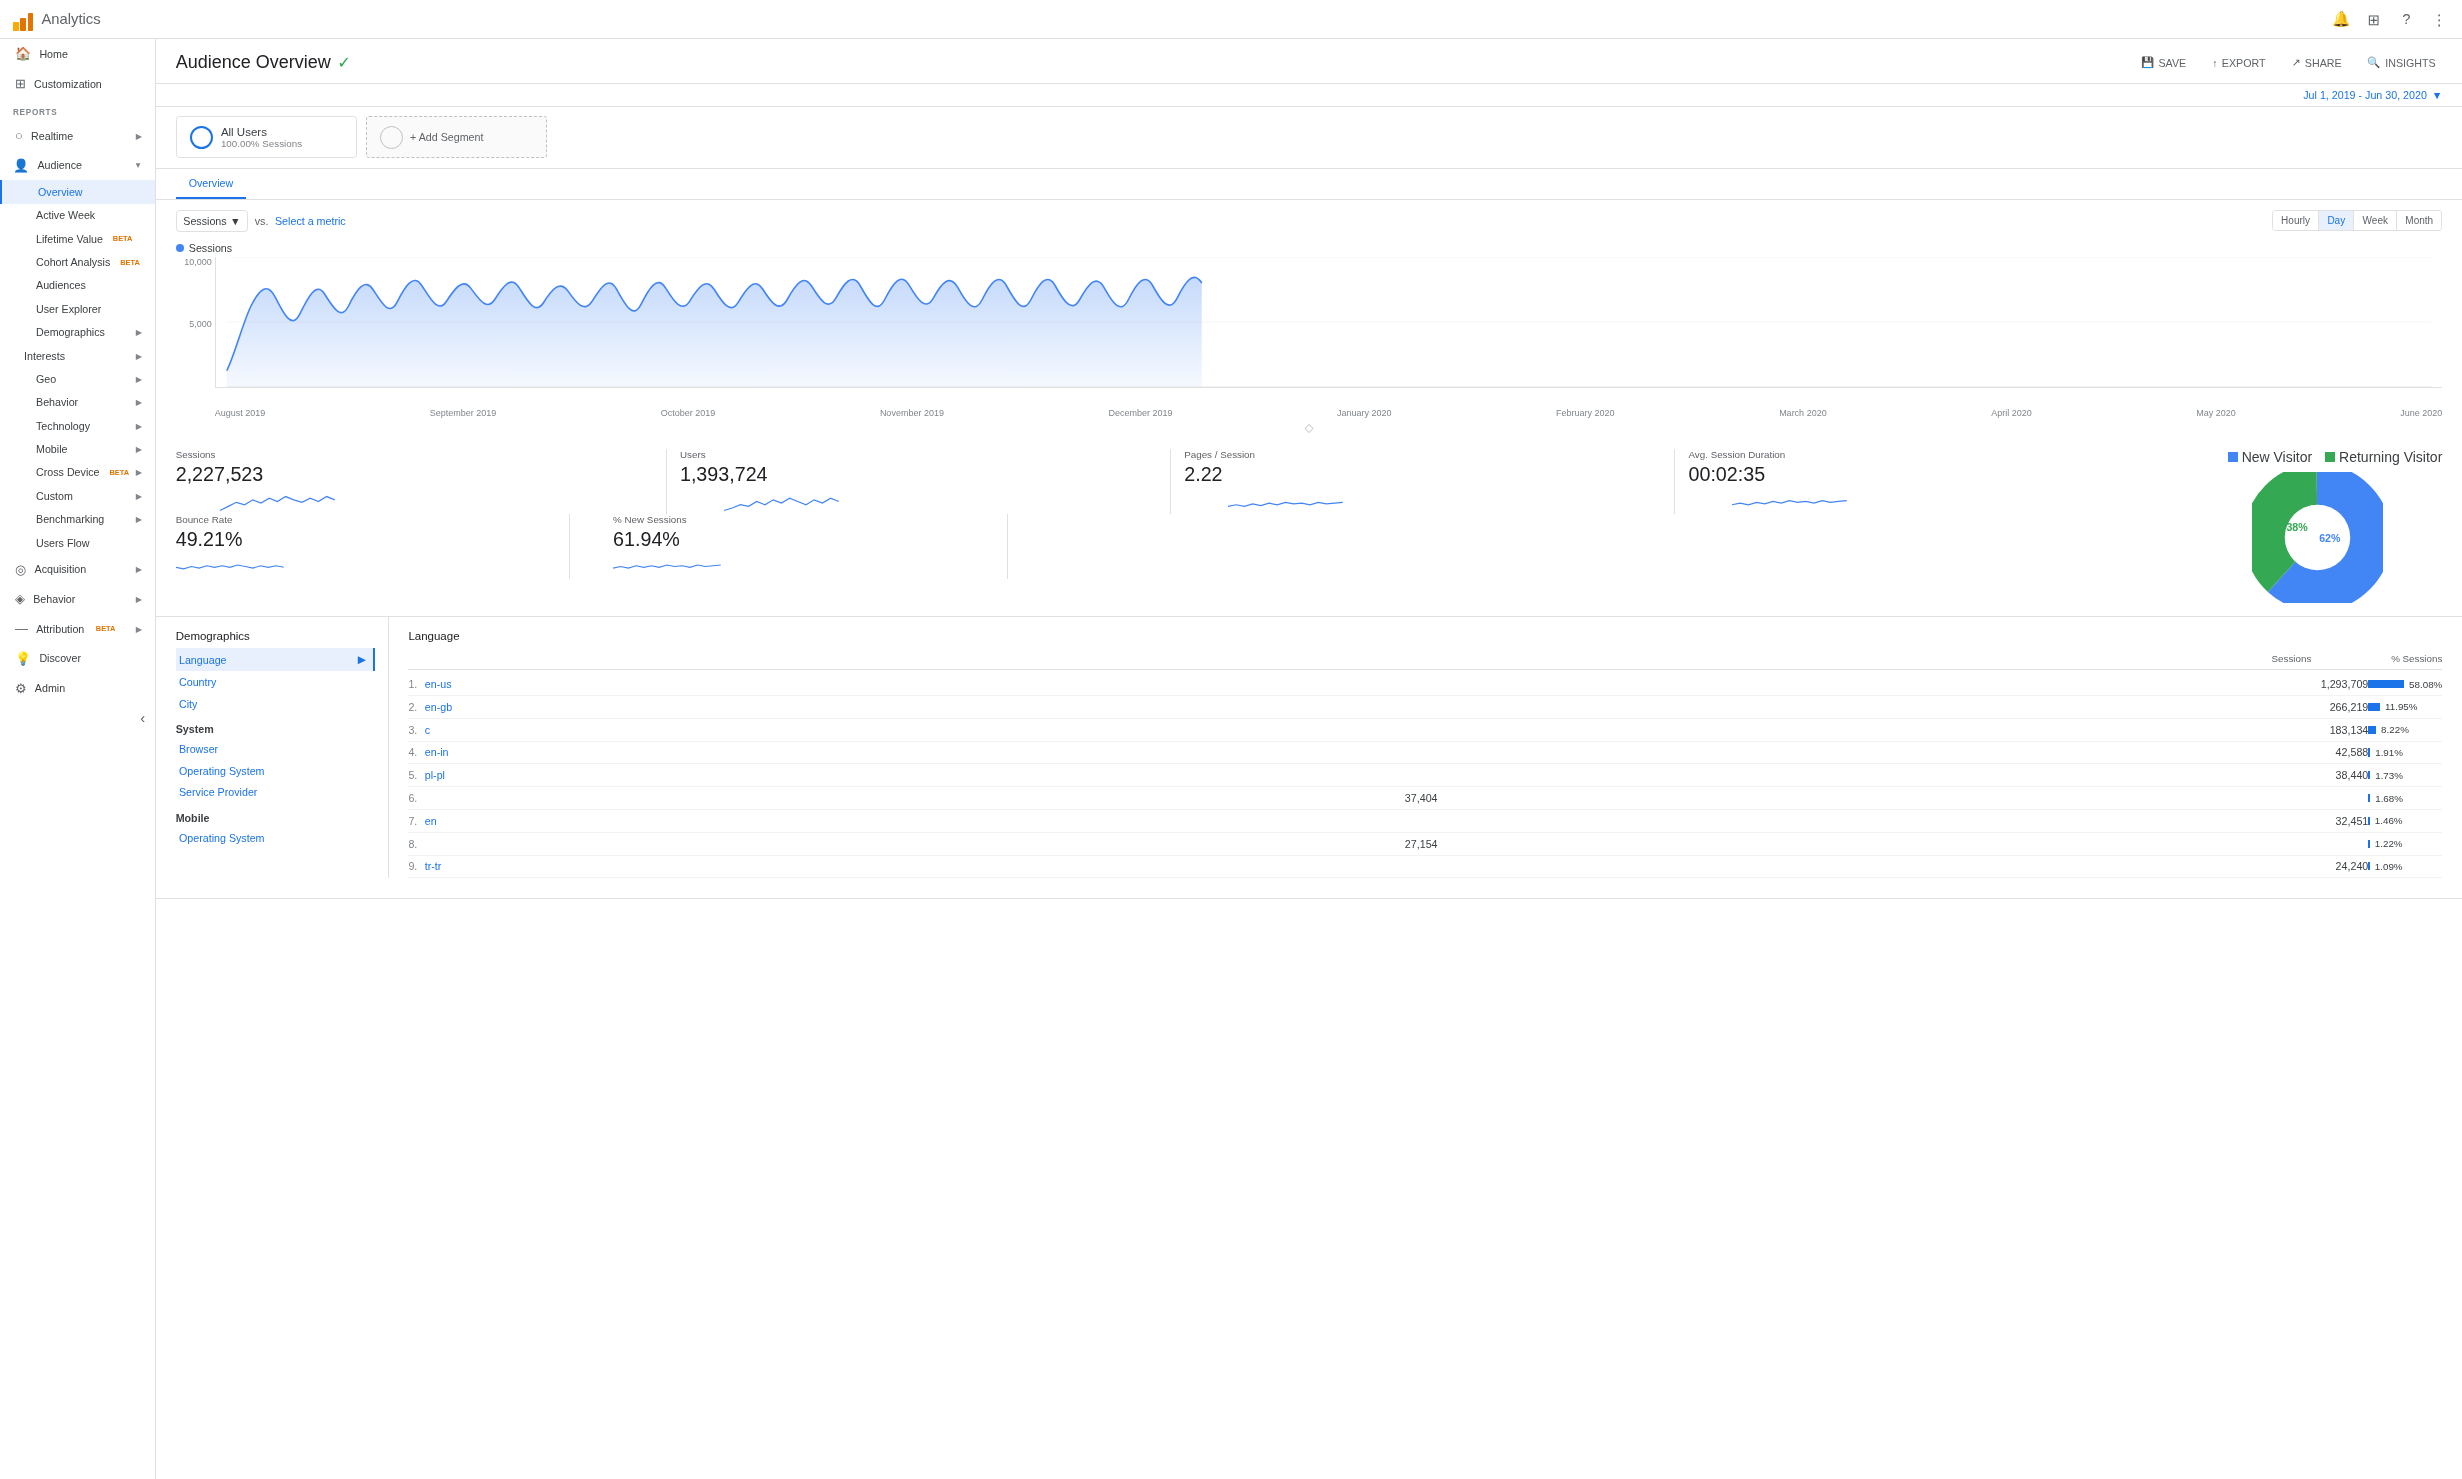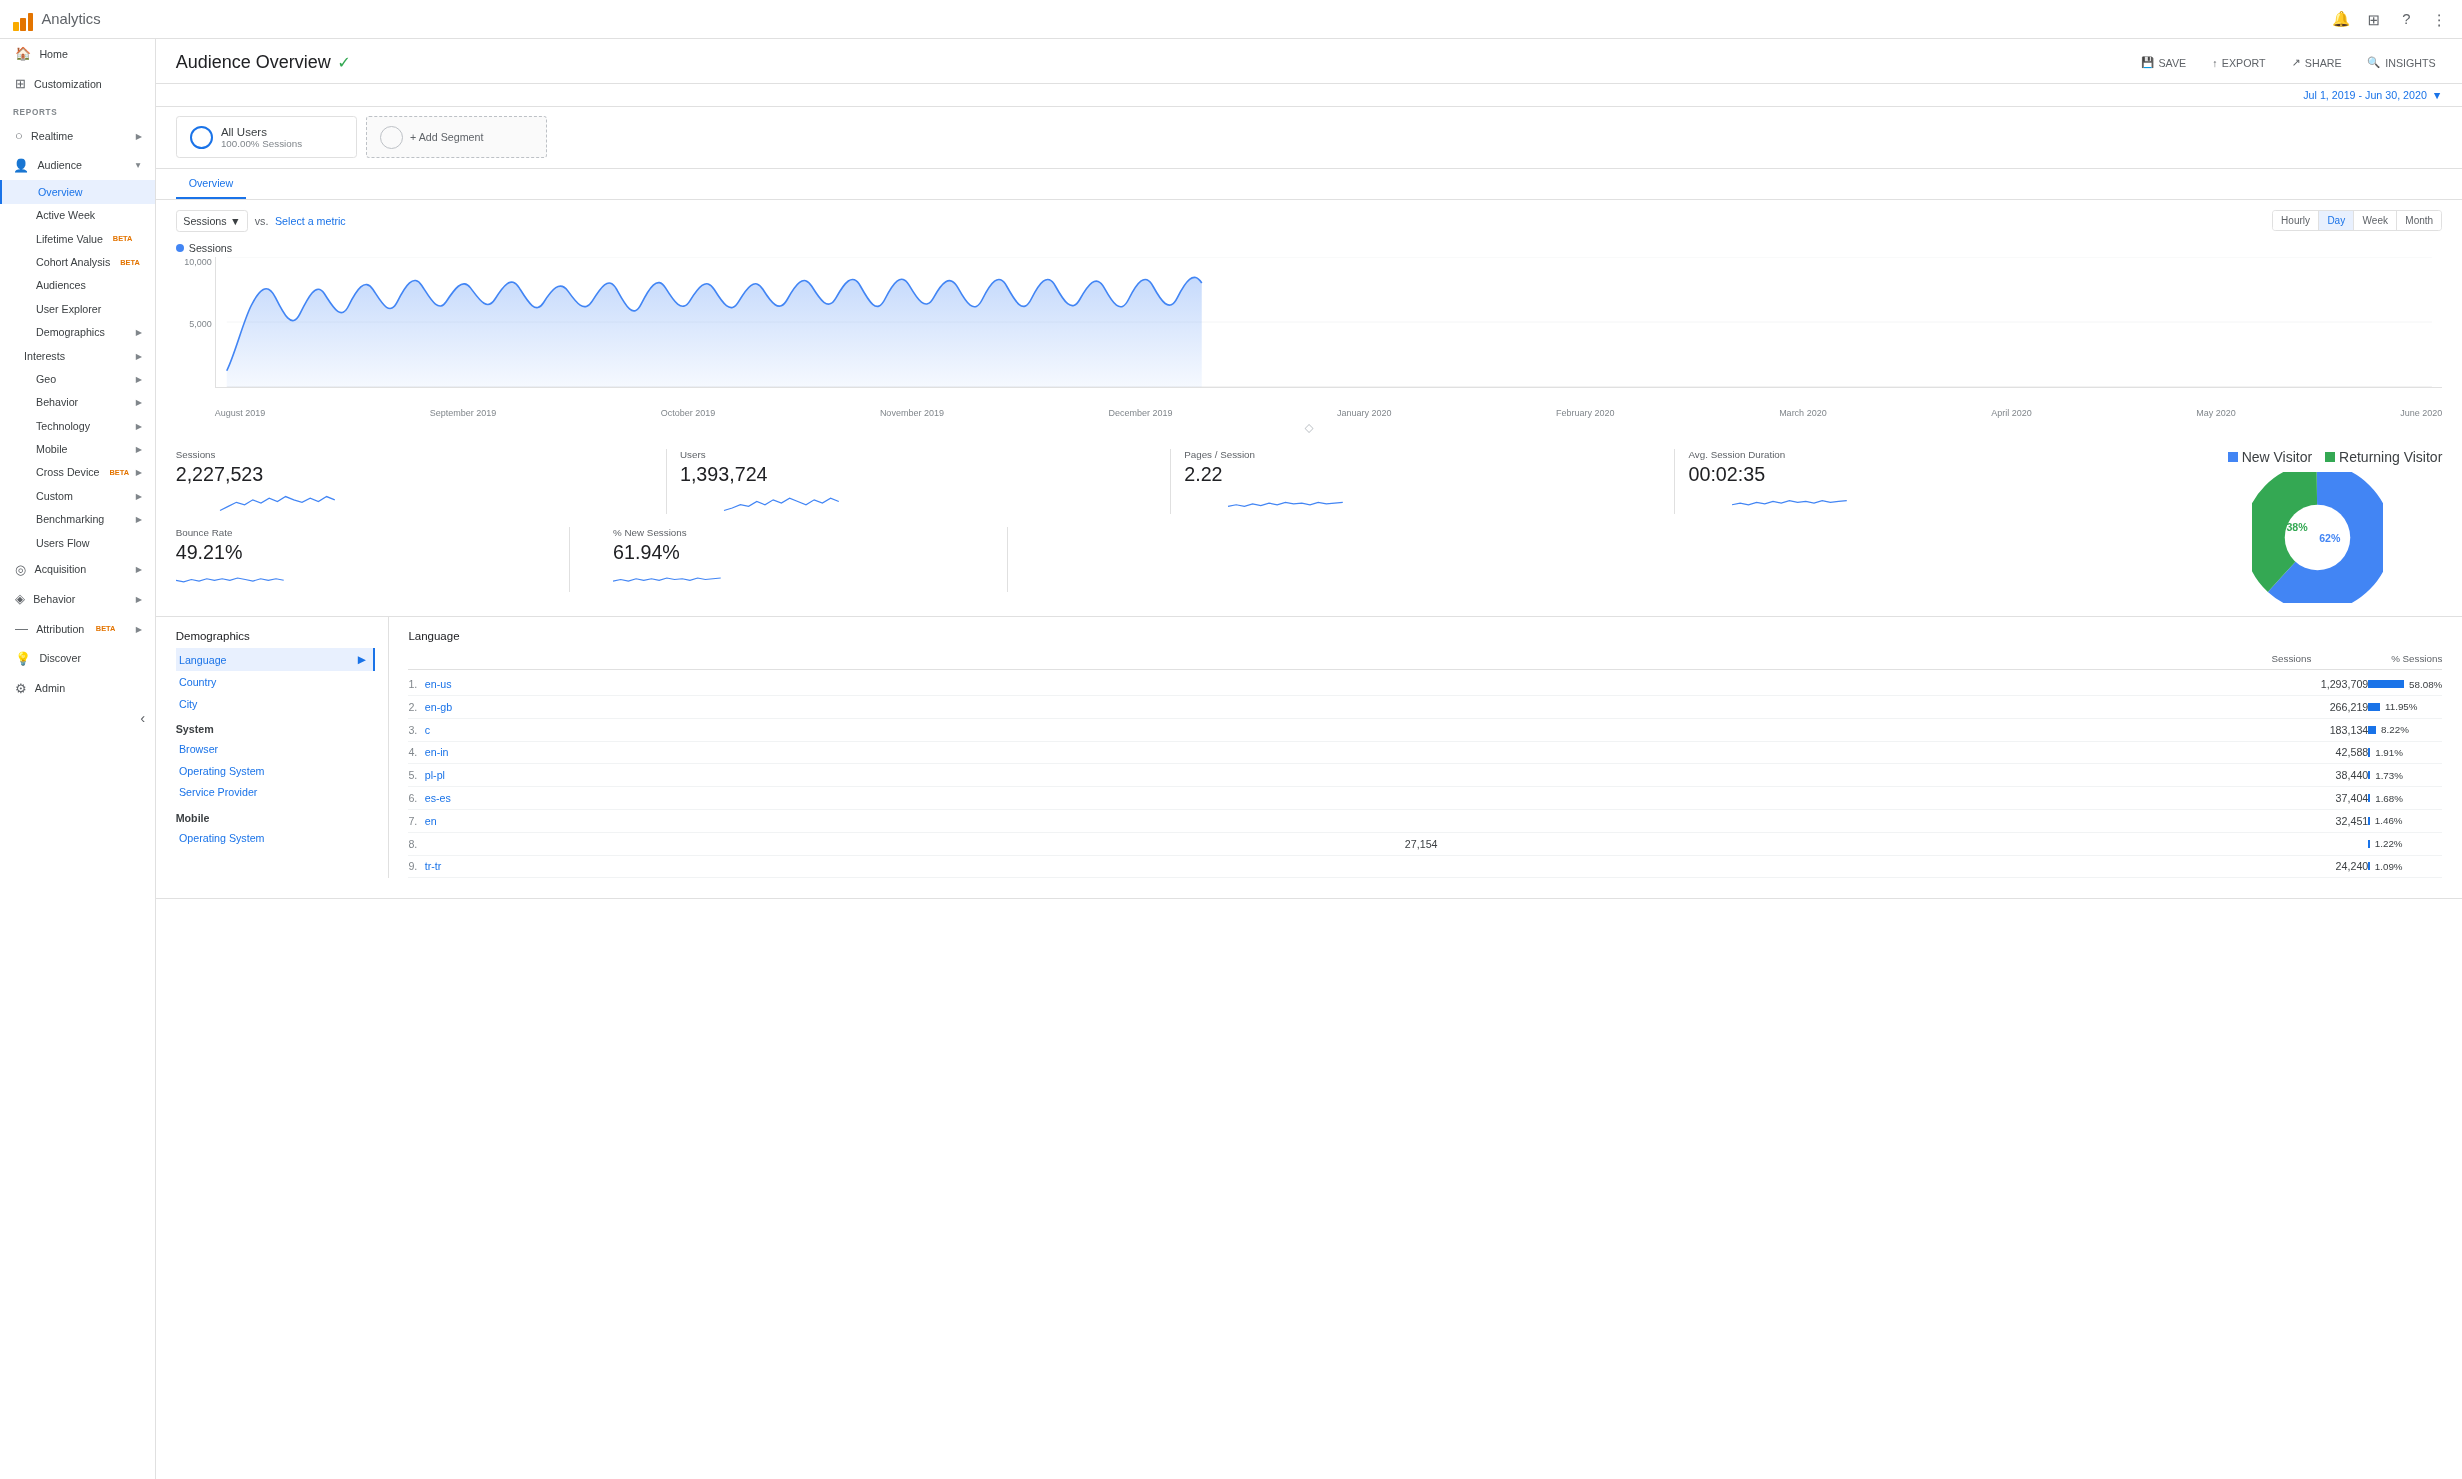--- a/index.html
+++ b/index.html
@@ -725,21 +725,21 @@
             <div class="metric-label">Avg. Session Duration</div>
             <div class="metric-value">00:02:35</div>
             <div class="metric-sparkline">
               <svg width="100%" height="24.6" viewBox="0 0 474.797 30">
                 <polyline points="0,18 10,16 20,18 30,15 40,17 50,14 60,16 70,13 80,15 90,14 100,16 110,13 120,15 130,14 140,13" fill="none" stroke="#4285f4" stroke-width="1.5"></polyline>
               </svg>
             </div>
           </div>
         </div>
 
-        <div style="display:flex;margin-top:13px;gap:30px;">
+        <div style="display:flex;gap:30px;">
           <div class="metric-card">
             <div class="metric-label">Bounce Rate</div>
             <div class="metric-value">49.21%</div>
             <div class="metric-sparkline">
               <svg width="100%" height="24.6" viewBox="0 0 494.406 30">
                 <polyline points="0,15 10,17 20,14 30,16 40,13 50,15 60,13 70,15 80,12 90,14 100,16 110,13 120,15 130,13 140,15" fill="none" stroke="#4285f4" stroke-width="1.5"></polyline>
               </svg>
             </div>
           </div>
           <div class="metric-card">
@@ -856,21 +856,20 @@
       <span class="demo-row-num">5.</span>
       <span class="demo-row-link">pl-pl</span>
       <span class="demo-row-sessions">38,440</span>
       <div class="demo-bar-container">
         <div class="demo-bar" style="width:2px;"></div>
         <span class="demo-bar-pct">1.73%</span>
       </div>
     </div>
               <div class="demo-row">
       <span class="demo-row-num">6.</span>
-      <span class="demo-row-link">es-es</span>
       <span class="demo-row-sessions">37,404</span>
       <div class="demo-bar-container">
         <div class="demo-bar" style="width:2px;"></div>
         <span class="demo-bar-pct">1.68%</span>
       </div>
     </div>
               <div class="demo-row">
       <span class="demo-row-num">7.</span>
       <span class="demo-row-link">en</span>
       <span class="demo-row-sessions">32,451</span>

